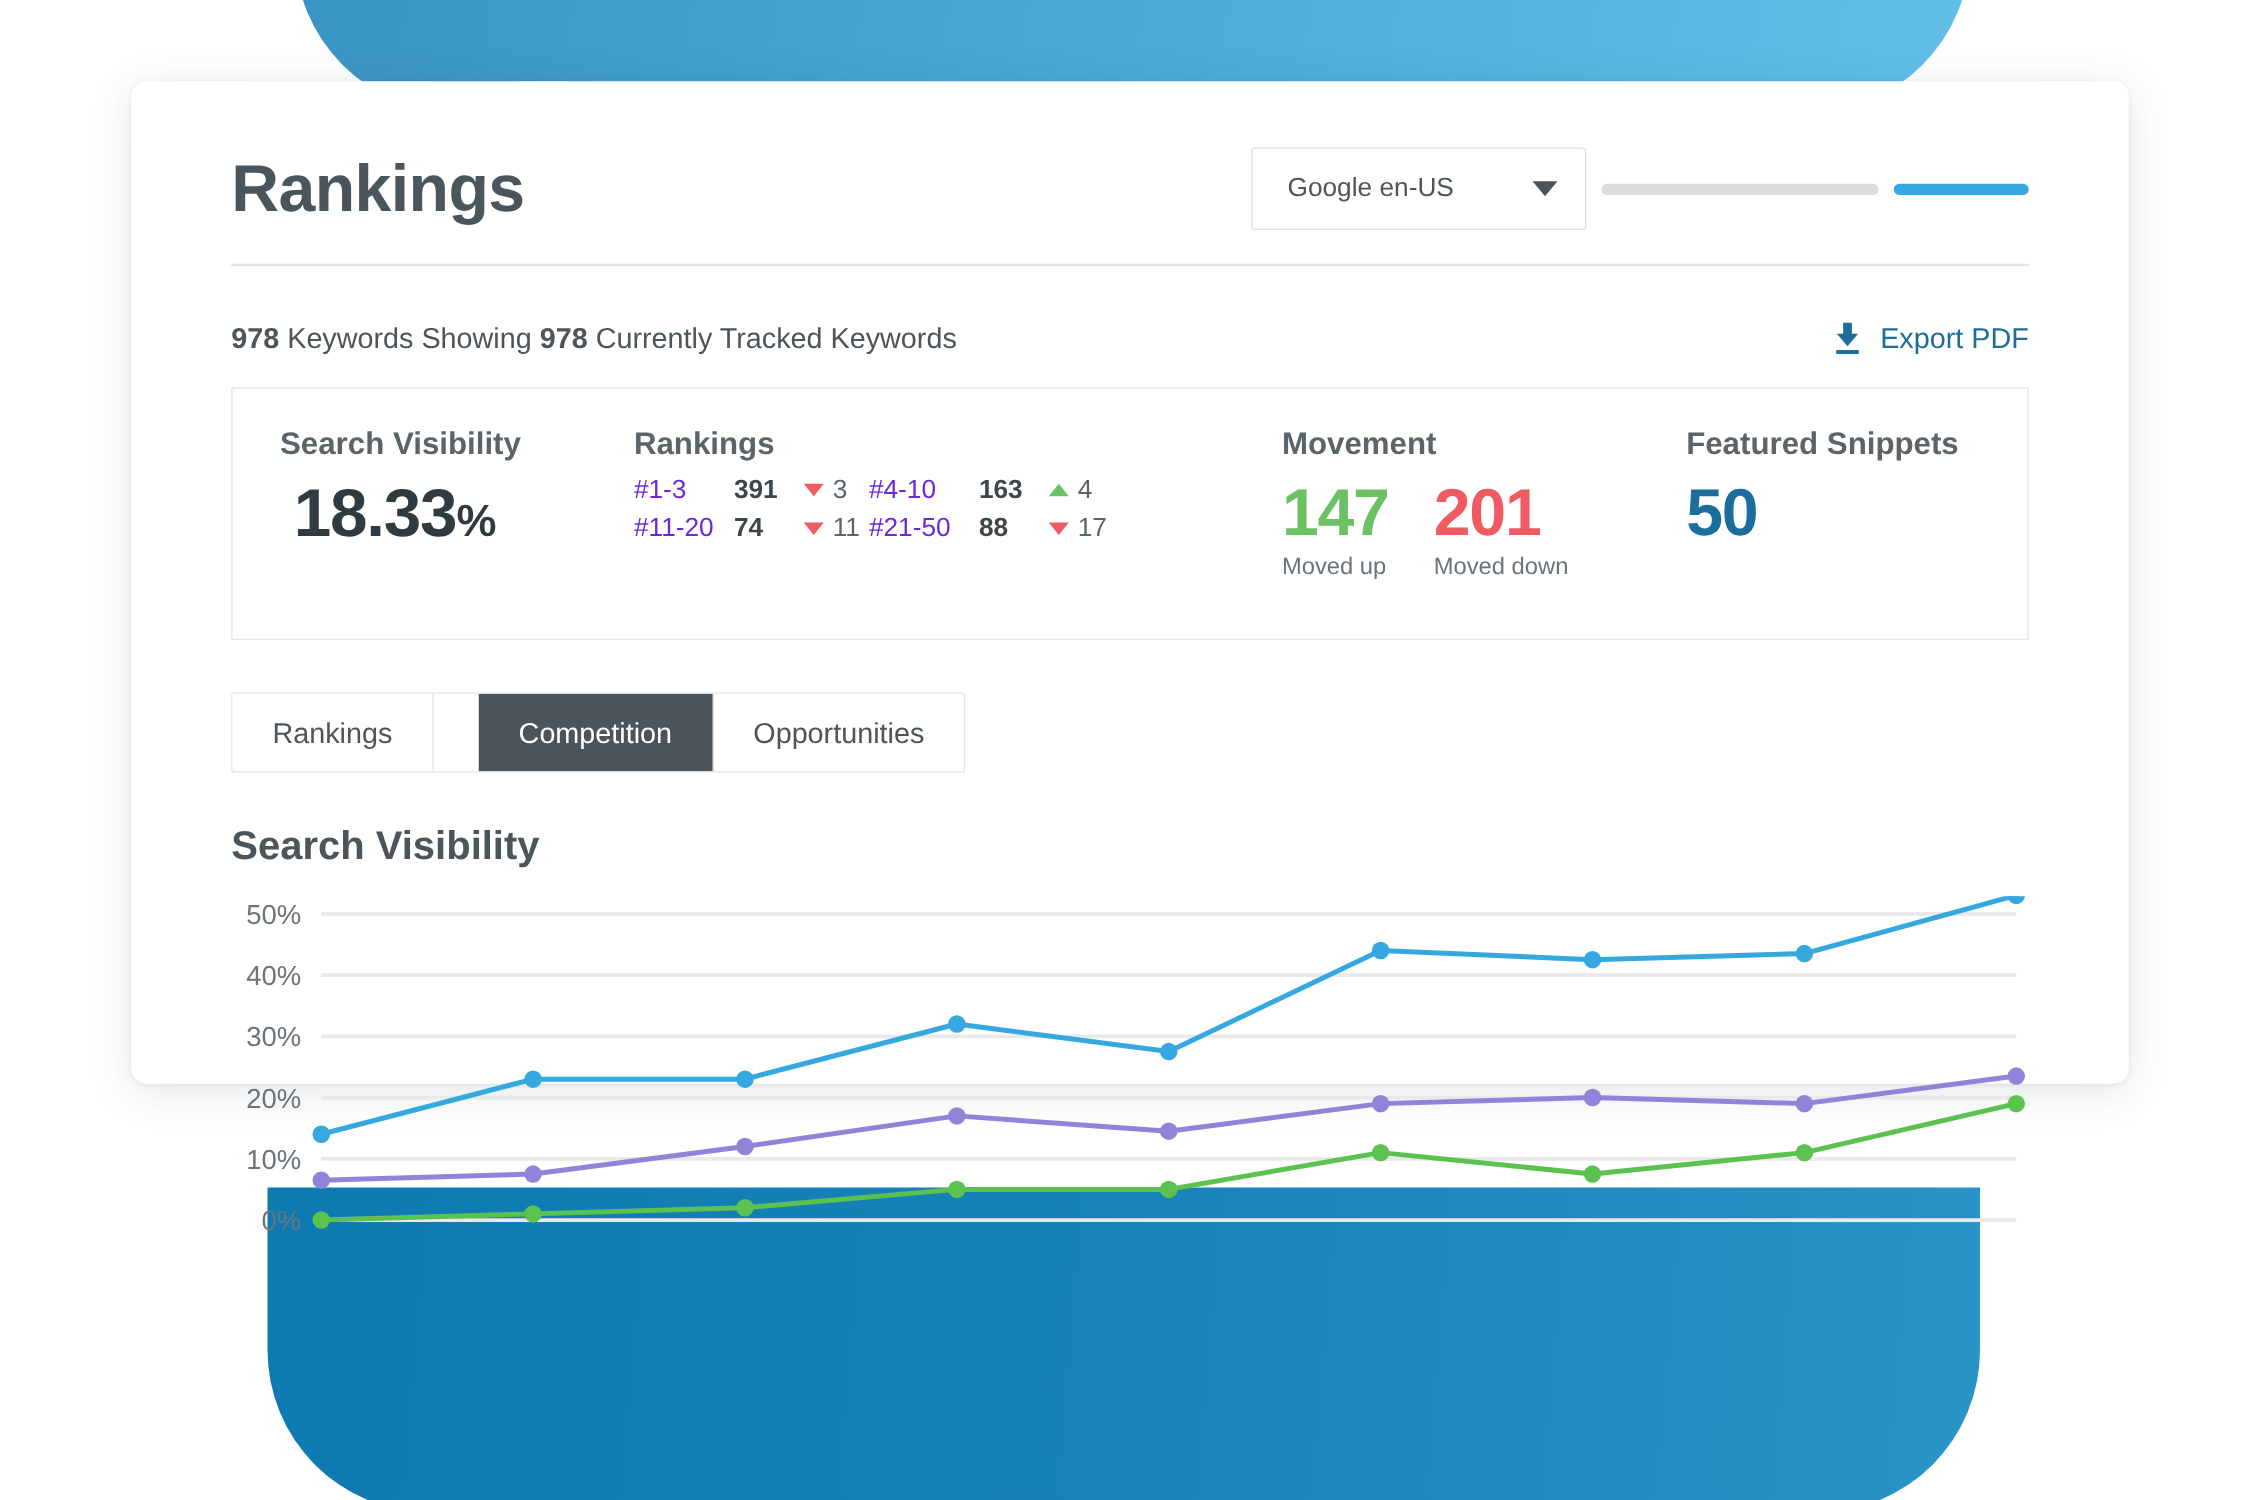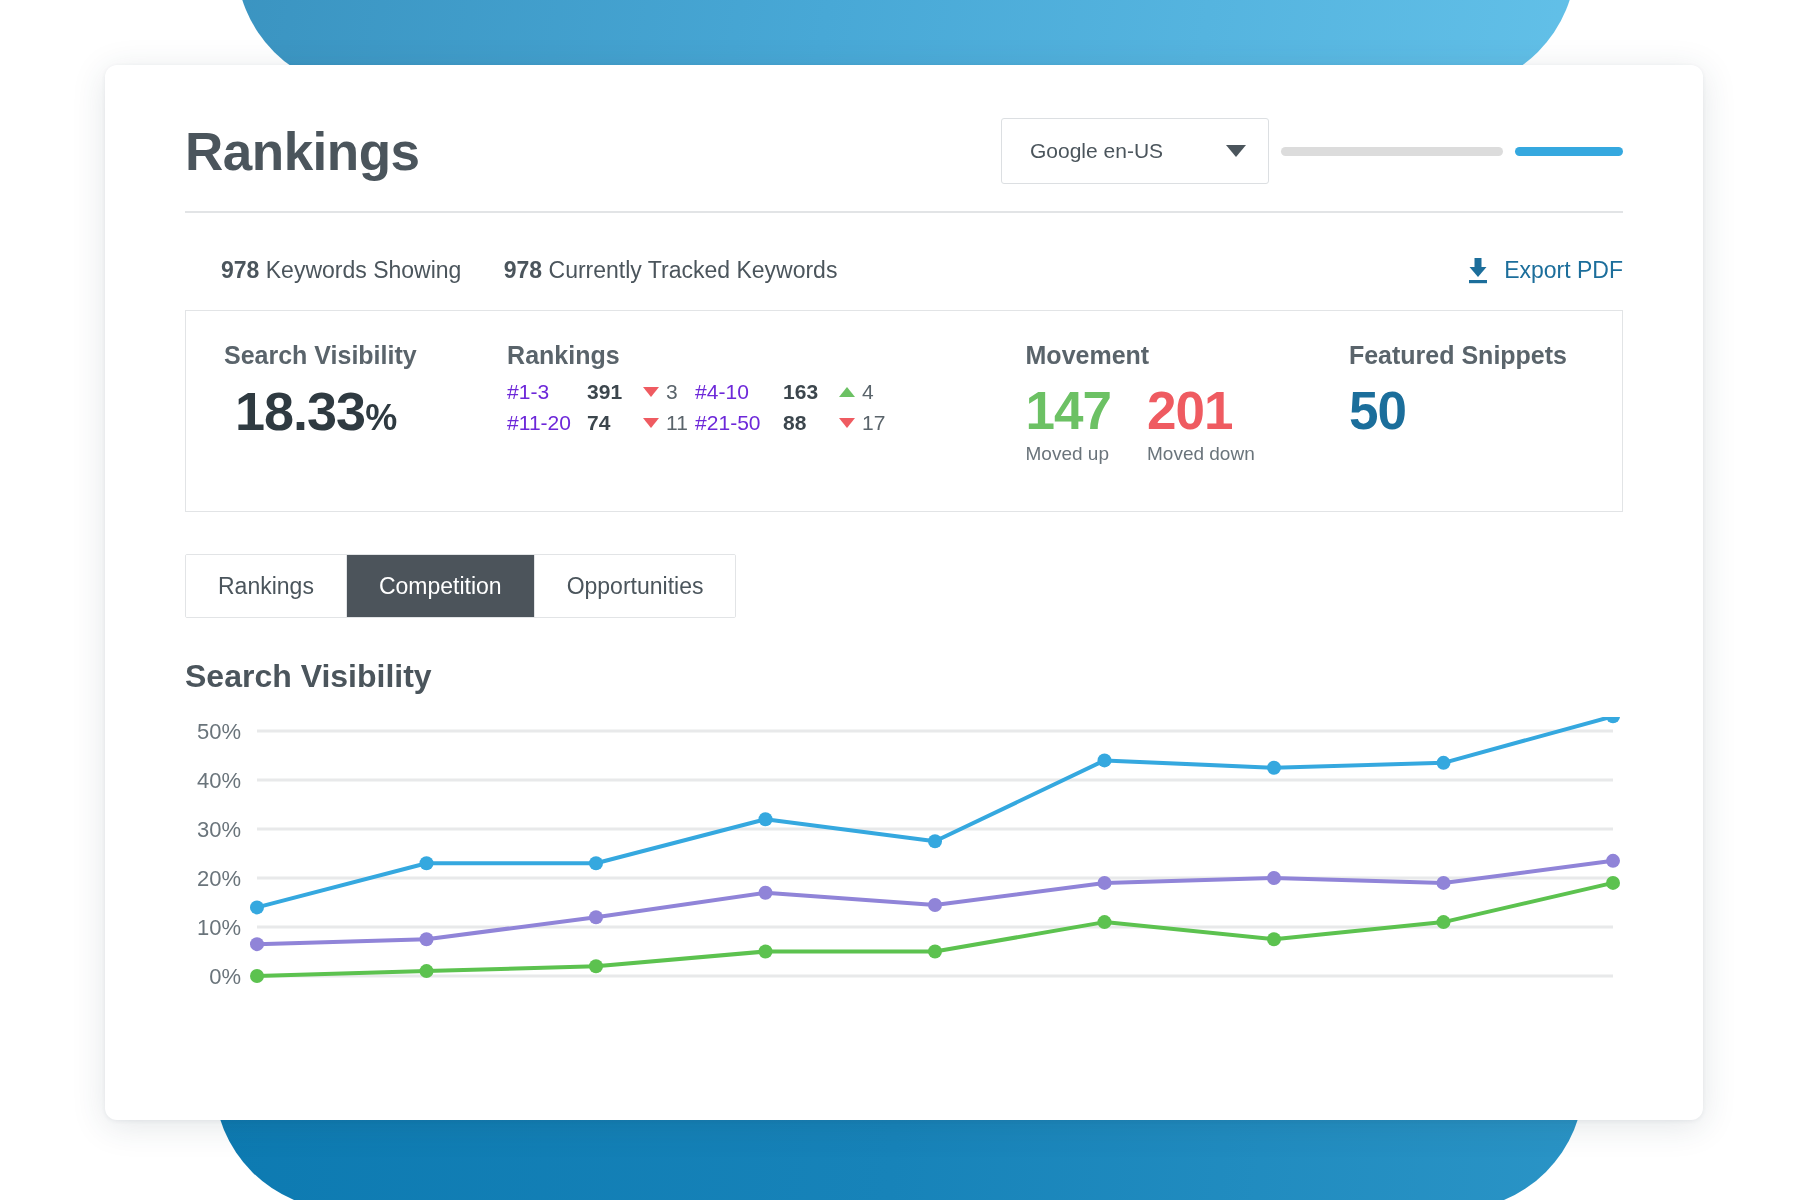--- a/index.html
+++ b/index.html
@@ -24,21 +24,21 @@
     left: 214px; top: 950px;
     width: 1370px; height: 260px;
     border-radius: 0 0 130px 130px;
     background: linear-gradient(95deg, #0d7ab1 0%, #1783b9 50%, #2a94c6 100%);
   }
 
   
   .card {
     position: absolute;
     left: 105px; top: 65px;
-    width: 1598px; height: 1055px;
+    width: 1598px; height: 802px;
     background: #ffffff;
     border-radius: 12px;
     box-shadow: 0 6px 34px rgba(40,60,80,0.13), 0 1px 4px rgba(40,60,80,0.07);
     padding: 0 80px;
   }
 
   
   .header-row {
     display: flex;
     align-items: center;
@@ -84,21 +84,21 @@
   }
 
   
   .subhead-row {
     display: flex;
     align-items: center;
     justify-content: space-between;
     padding: 44px 0 26px 0;
   }
   .kw-summary { font-size: 23px; color: #4b555c; }
-  .kw-summary b { font-weight: 700; margin-left: 36px; }
+  .kw-summary b { font-weight: 700; }
   .export-link {
     display: flex; align-items: center; gap: 14px;
     font-size: 23px; color: #1c6e9b;
     cursor: pointer;
   }
   .dl-icon { display: block; }
 
   
   .stats-box {
     border: 1px solid #e2e4e6;
@@ -168,21 +168,21 @@
     display: flex; align-items: center;
     padding: 0 32px;
     font-size: 23px;
     color: #4b555c;
     border-right: 1px solid #e2e4e6;
     background: #fff;
     cursor: pointer;
     white-space: nowrap;
   }
   .tab:last-child { border-right: none; }
-  .tab.active { background: #4c545b; color: #ffffff; }
+  .tab.active { background: #4c545b; color: #ffffff; margin-left: 36px; }
 
   
   .chart-title {
     font-size: 32px; font-weight: 700; color: #4b555c;
     margin-top: 40px; margin-bottom: 22px;
   }
   .chart-wrap { position: relative; width: 1440px; height: 285px; }
   .chart-svg { display: block; }
 </style>
 </head>

